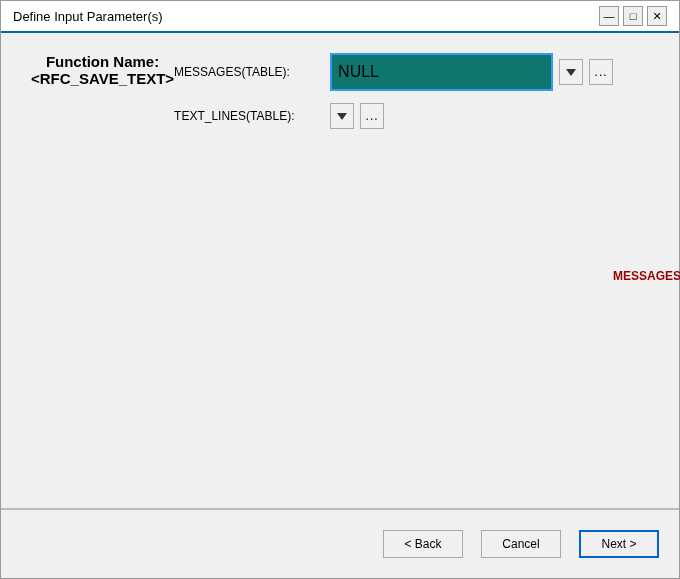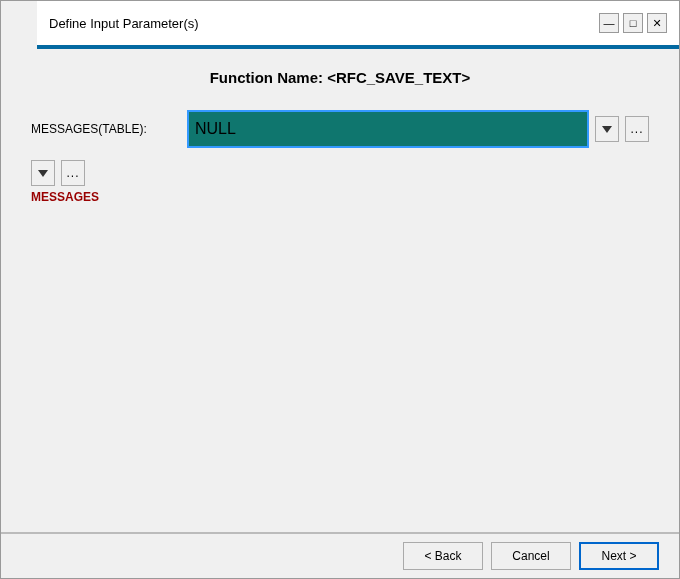--- a/index.html
+++ b/index.html
@@ -26,23 +26,22 @@
       display: flex;
       flex-direction: column;
     }
 
     .title-bar {
       background: #fff;
       padding: 8px 12px;
       display: flex;
       align-items: center;
       justify-content: space-between;
-      border-bottom: 4px solid #0369a1;
-      height: 48px;
-      margin-left: 36px;
+      border-bottom: 2px solid #0369a1;
+      height: 32px;
     }
 
     .title-bar-text {
       font-size: 13px;
       font-weight: normal;
       color: #000;
     }
 
     .title-bar-controls {
       display: flex;
@@ -58,21 +57,21 @@
       display: flex;
       align-items: center;
       justify-content: center;
       font-size: 11px;
       color: #000;
     }
 
     .content {
       flex: 1;
       display: flex;
-      flex-direction: column;
+      flex-direction: row;
       padding: 20px 30px 0 30px;
     }
 
     .function-name {
       text-align: center;
       font-size: 15px;
       font-weight: bold;
       margin-bottom: 24px;
       color: #000;
     }
@@ -135,43 +134,43 @@
       justify-content: center;
       font-size: 12px;
       letter-spacing: 1px;
       flex-shrink: 0;
     }
 
     .middle-area {
       flex: 1;
       display: flex;
       flex-direction: column;
-      justify-content: flex-start;
+      justify-content: center;
       padding-bottom: 10px;
     }
 
     .messages-label {
       font-size: 12px;
       color: #990000;
       font-weight: bold;
       padding: 4px 0;
     }
 
     .divider {
       height: 1px;
       background: #bbb;
       margin: 0 0 0 0;
     }
 
     .footer {
       background: #f0f0f0;
-      padding: 8px 20px;
+      padding: 20px 20px;
       display: flex;
       justify-content: flex-end;
-      gap: 8px;
+      gap: 18px;
       border-top: 1px solid #bbb;
     }
 
     .footer-btn {
       min-width: 80px;
       height: 28px;
       border: 1px solid #aaa;
       background: #f0f0f0;
       cursor: pointer;
       font-size: 12px;
@@ -216,20 +215,21 @@
       <div class="form-row">
         <label class="form-label">MESSAGES(TABLE):</label>
         <input class="form-input input-focused" type="text" value="NULL" style="">
         <button class="dropdown-btn">
           <span class="triangle-down"></span>
         </button>
         <button class="dots-btn">...</button>
       </div>
 
       <div class="form-row">
+        <label class="form-label">TEXT_LINES(TABLE):</label>
         <button class="dropdown-btn">
           <span class="triangle-down"></span>
         </button>
         <button class="dots-btn">...</button>
       </div>
 
     </div>
 
     <div class="middle-area">
       <div class="messages-label">MESSAGES</div>

